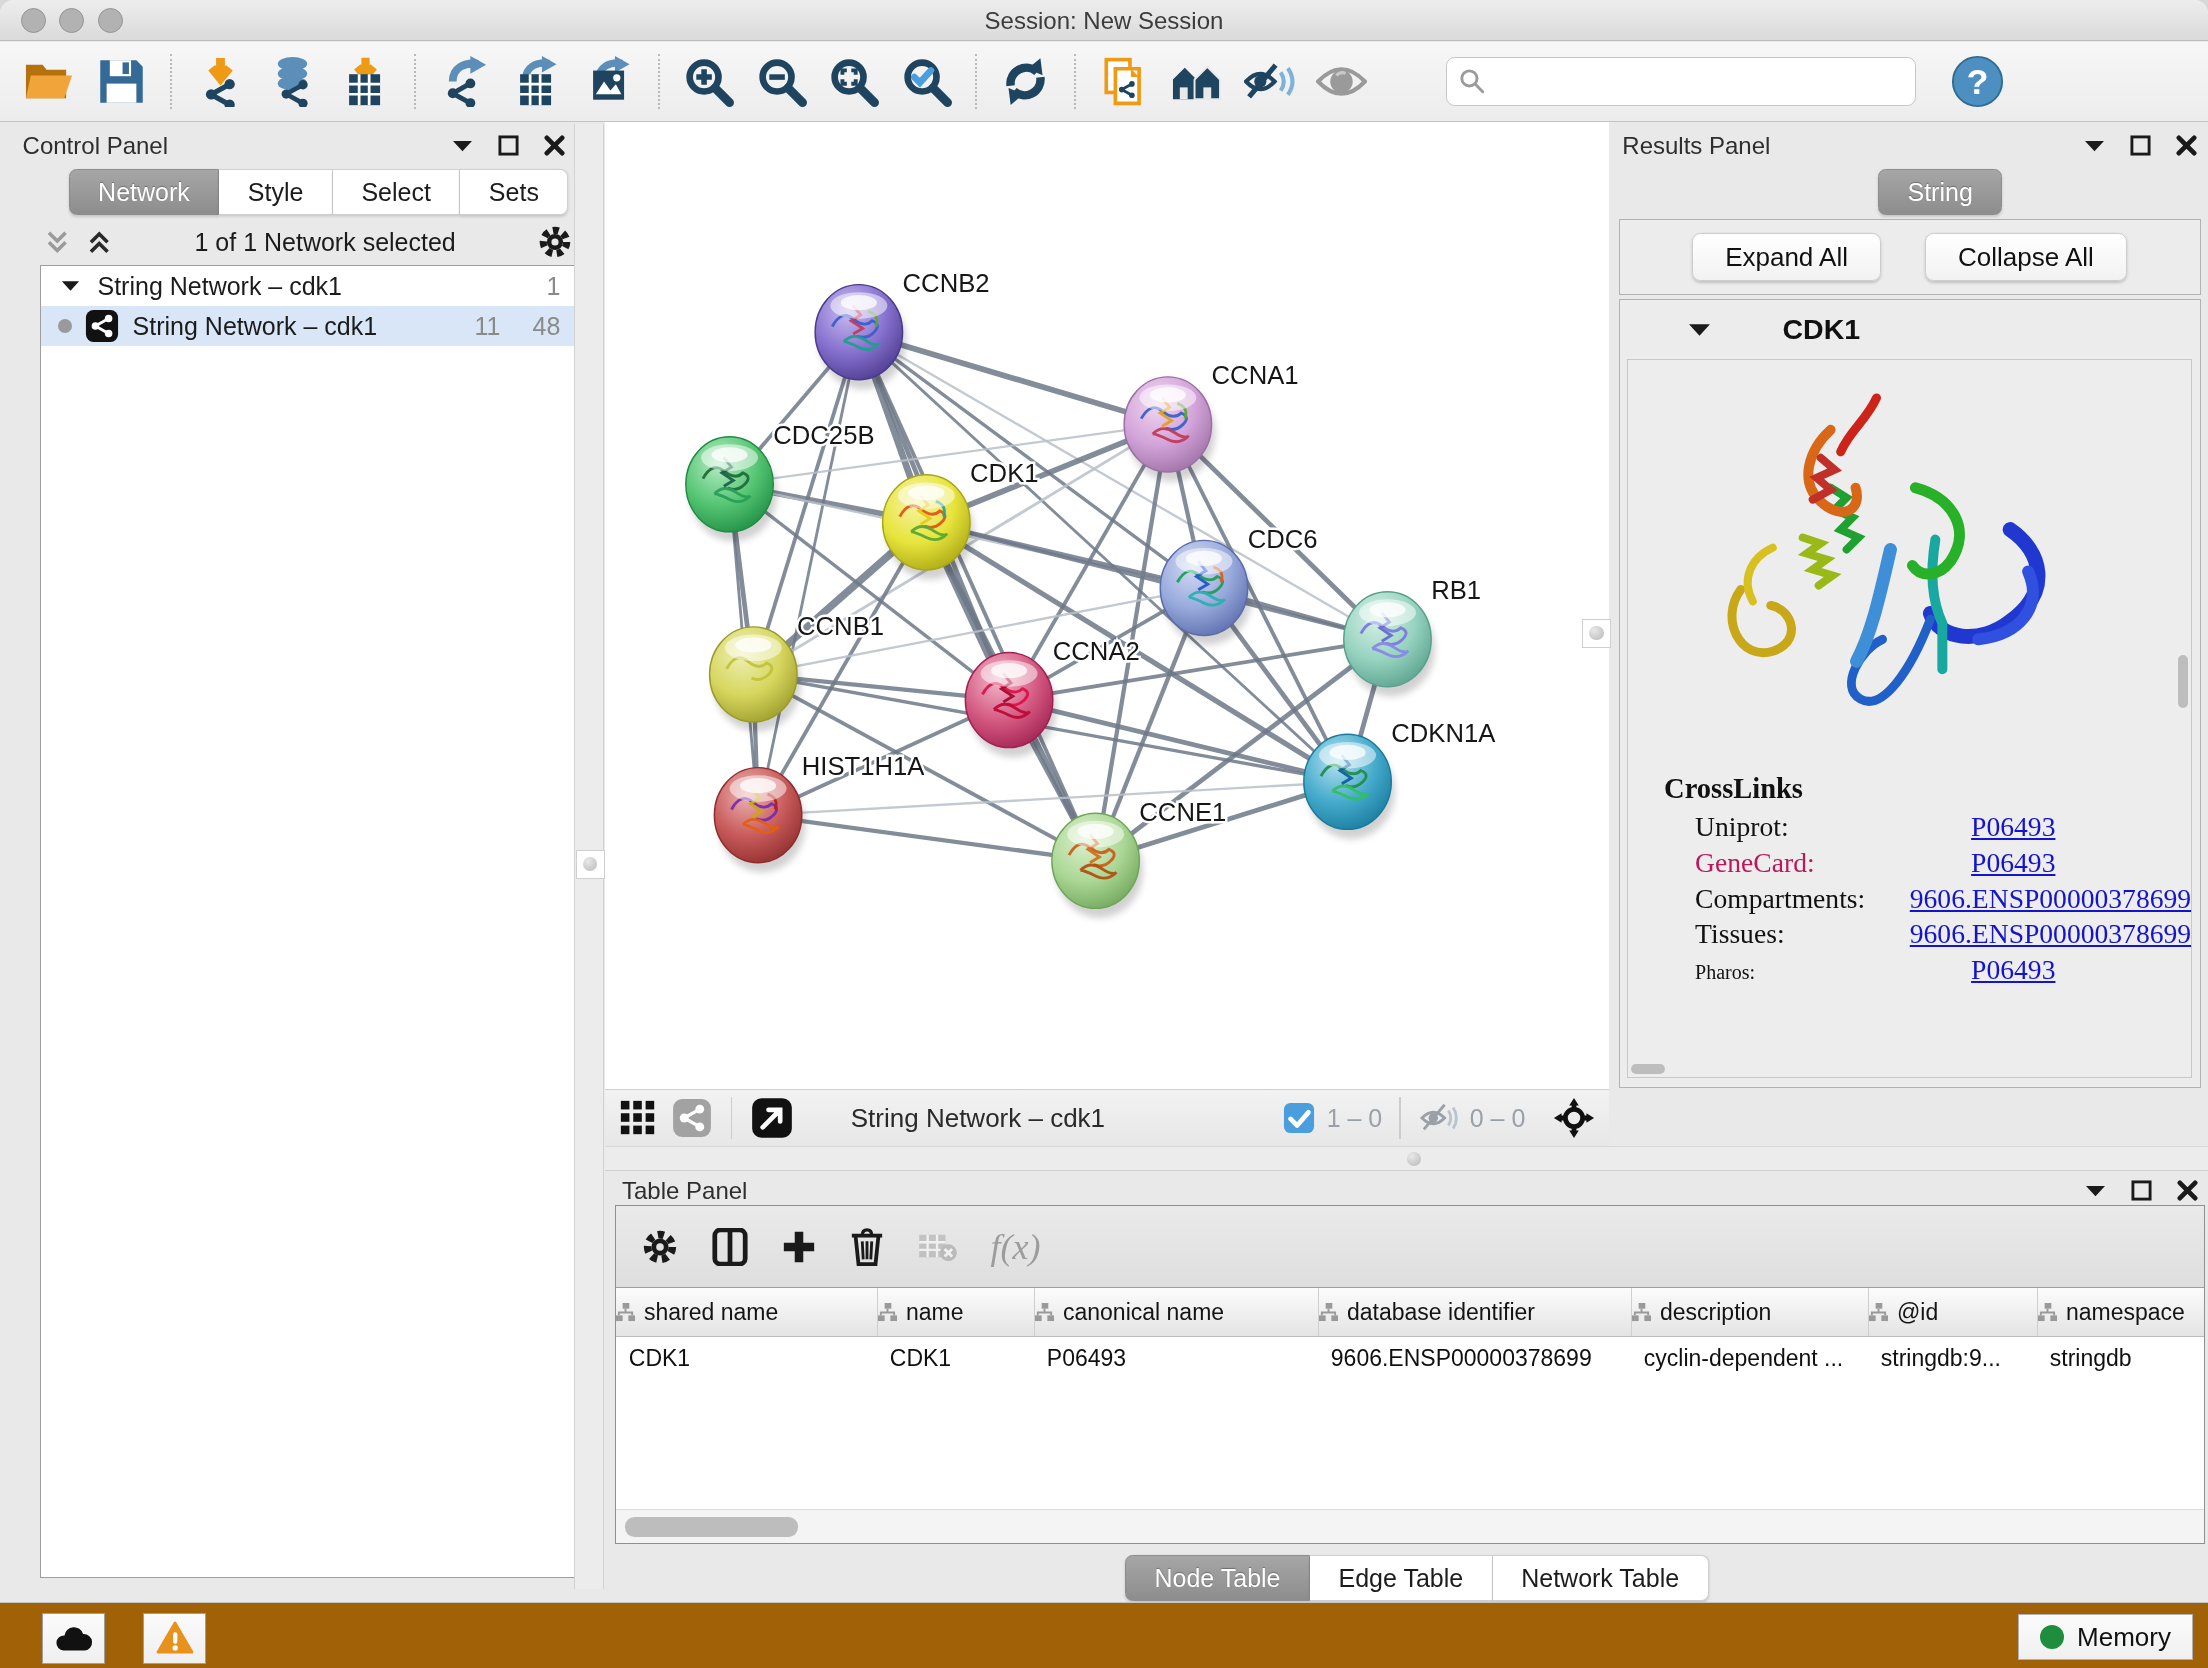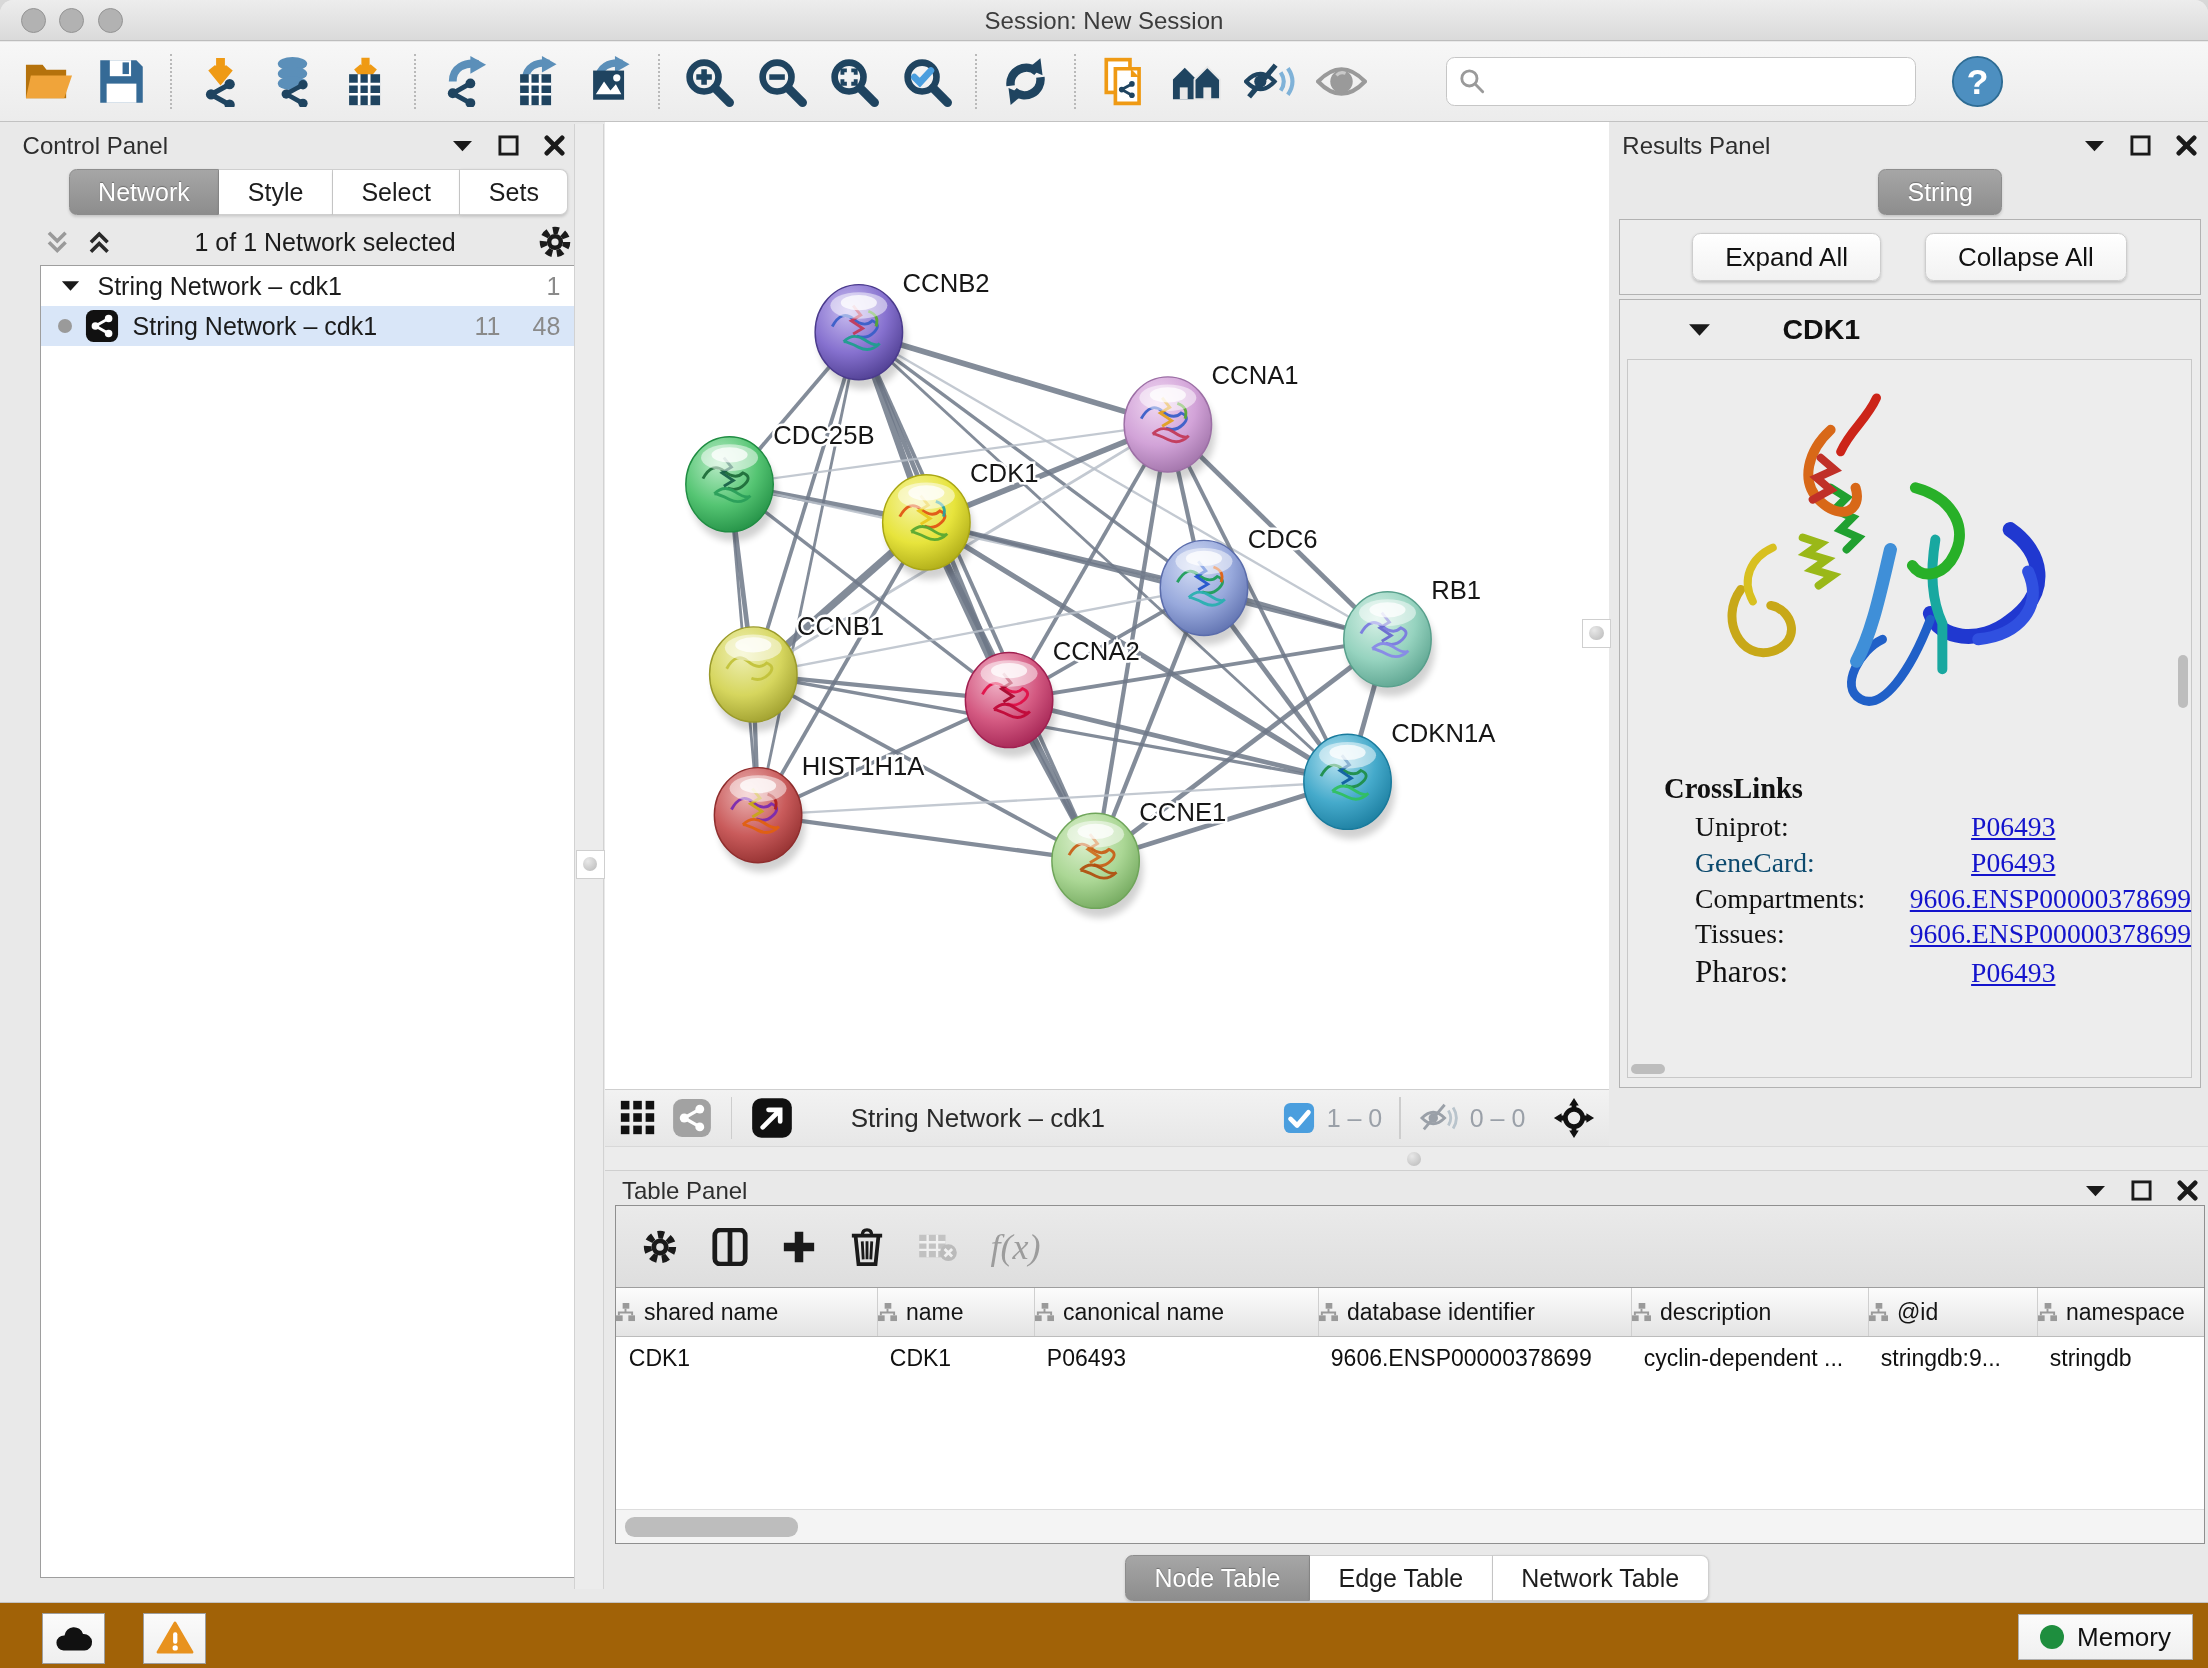--- a/index.html
+++ b/index.html
@@ -683,33 +683,33 @@
             <path d="M140,88 l14,12 -18,8 14,12 -18,10" stroke="#c03028" stroke-width="8"></path>
           </g>
         </svg>
         <div class="serif" style="font-size:28.5px;font-weight:bold;color:#111;margin:1.9px 0 0 36px;">CrossLinks</div>
         <div id="xlinks" style="margin:5.7px 0 0 67px;">
             <div style="display: flex; margin: 3.8px 0px; align-items: baseline;">
               <span class="serif" style="width: 276px; font-size: 27.6px; color: rgb(17, 17, 17);">Uniprot:</span>
               <a class="serif xlink" style="font-size: 27.6px;">P06493</a>
             </div>
             <div style="display: flex; margin: 3.8px 0px; align-items: baseline;">
-              <span class="serif" style="width: 276px; font-size: 27.6px; color: #0c4a6e;">GeneCard:</span>
+              <span class="serif" style="width: 276px; font-size: 27.6px; color: #be185d;">GeneCard:</span>
               <a class="serif xlink" style="font-size: 27.6px;">P06493</a>
             </div>
             <div style="display: flex; margin: 3.8px 0px; align-items: baseline;">
               <span class="serif" style="width: 276px; font-size: 27.6px; color: rgb(17, 17, 17);">Compartments:</span>
               <a class="serif xlink" style="font-size: 27.6px;">9606.ENSP00000378699</a>
             </div>
             <div style="display: flex; margin: 3.8px 0px; align-items: baseline;">
               <span class="serif" style="width: 276px; font-size: 27.6px; color: rgb(17, 17, 17);">Tissues:</span>
               <a class="serif xlink" style="font-size: 27.6px;">9606.ENSP00000378699</a>
             </div>
             <div style="display: flex; margin: 3.8px 0px; align-items: baseline;">
-              <span class="serif" style="width: 276px; font-size: 31px; color: rgb(17, 17, 17);">Pharos:</span>
+              <span class="serif" style="width: 276px; font-size: 20px; color: rgb(17, 17, 17);">Pharos:</span>
               <a class="serif xlink" style="font-size: 27.6px;">P06493</a>
             </div>
           </div>
         
         <span class="abs scroll-thumb" style="right:2.9px;top:295px;width:10.5px;height:53px;"></span>
         <span class="abs scroll-thumb" style="left:2.9px;bottom:2.9px;width:34px;height:10.5px;"></span>
       </div>
     </div>
   </div>
 

